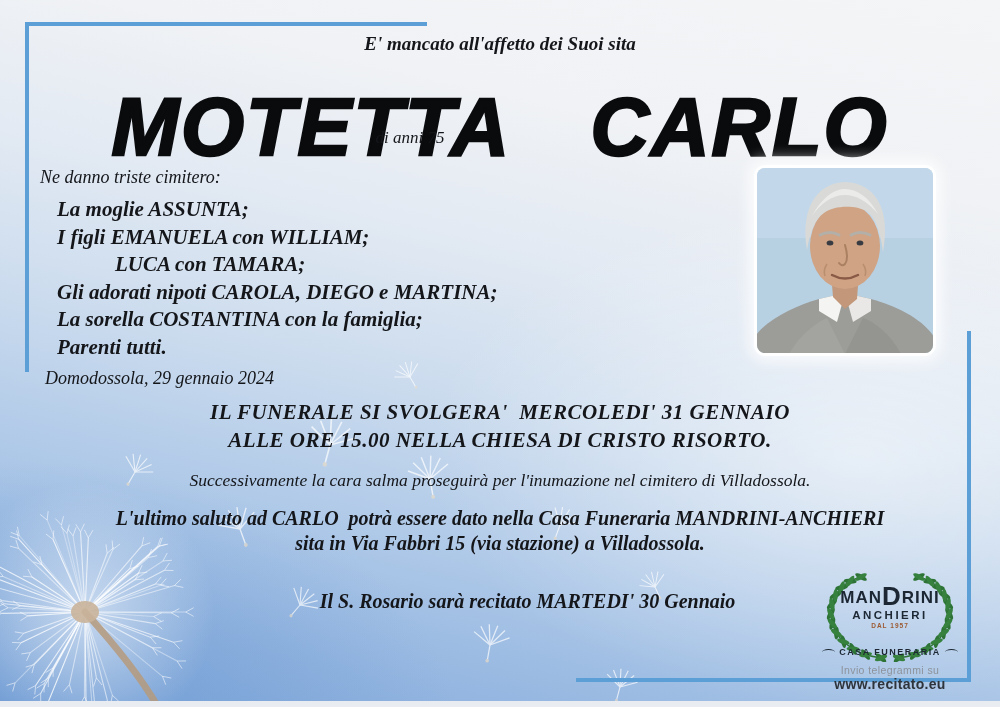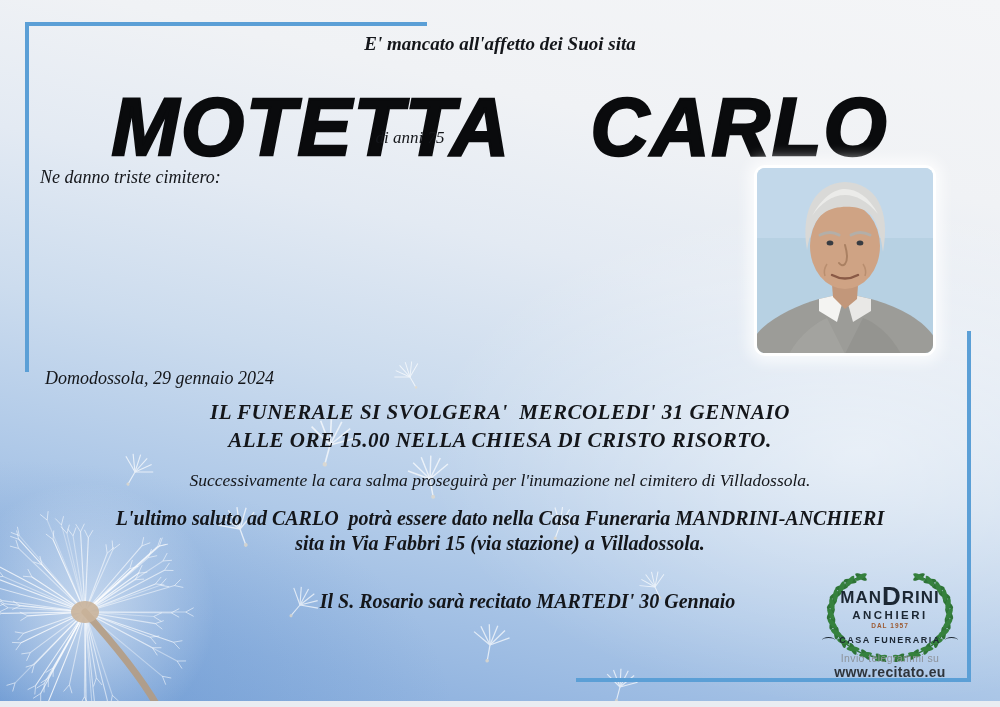--- a/index.html
+++ b/index.html
@@ -56,21 +56,21 @@
   
   #logo{left:813px;top:572px;width:154px;height:112px;text-align:center;
     font-family:Liberation Sans, sans-serif;}
   #wreath-svg{position:absolute;left:0;top:0;width:154px;height:90px;}
   .logo-text{position:relative;}
   #brand-name{margin-top:14px;line-height:20px;color:#1c2733;font-weight:bold;letter-spacing:1px;}
   #brand-name .sm{font-size:17px;}
   #brand-name .big-d{font-size:26px;vertical-align:-2px;}
   #brand-sub{margin-top:1px;font-size:11.5px;font-weight:bold;letter-spacing:2.5px;color:#1c2733;}
   #brand-since{margin-top:1px;font-size:6.5px;font-weight:bold;letter-spacing:1px;color:#9c5a32;}
-  #brand-type{margin-top:6px;font-size:9px;font-weight:bold;letter-spacing:1.5px;color:#1c2733;
+  #brand-type{margin-top:18px;font-size:9px;font-weight:bold;letter-spacing:1.5px;color:#1c2733;
     display:flex;align-items:center;justify-content:center;gap:4px;}
   .swash{display:inline-block;width:13px;height:5px;border-top:1.4px solid #1c2733;border-radius:50% 50% 0 0;}
   #telegram-line{margin-top:7px;font-size:10.5px;color:#8d939b;letter-spacing:0.4px;}
   #website{margin-top:0px;font-size:14px;font-weight:bold;color:#2e343b;letter-spacing:0.3px;}
 </style>
 </head>
 <body>
 
 <div id="poster">
 
@@ -384,20 +384,28 @@
   <div id="frame-left" class="abs frame"></div>
   <div id="frame-right" class="abs frame"></div>
   <div id="frame-bottom" class="abs frame"></div>
   <div id="bottom-strip" class="abs"></div>
 
   <div id="intro-line" class="abs pre">E' mancato all'affetto dei Suoi sita</div>
   <div id="deceased-name" class="abs pre">MOTETTA CARLO</div>
   <div id="age-line" class="abs pre">di anni 75</div>
 
   <div id="announce-label" class="abs pre">Ne danno triste cimitero:</div>
+  <div id="family-list" class="abs">
+    <div class="family-line pre">La moglie ASSUNTA;</div>
+    <div class="family-line pre">I figli EMANUELA con WILLIAM;</div>
+    <div class="family-line pre indent">LUCA con TAMARA;</div>
+    <div class="family-line pre">Gli adorati nipoti CAROLA, DIEGO e MARTINA;</div>
+    <div class="family-line pre">La sorella COSTANTINA con la famiglia;</div>
+    <div class="family-line pre">Parenti tutti.</div>
+  </div>
   <div id="dateline" class="abs pre">Domodossola, 29 gennaio 2024</div>
 
   <div id="funeral-block" class="abs">
     <div class="pre">IL FUNERALE SI SVOLGERA'  MERCOLEDI' 31 GENNAIO</div>
     <div class="pre">ALLE ORE 15.00 NELLA CHIESA DI CRISTO RISORTO.</div>
   </div>
   <div id="burial-line" class="abs pre">Successivamente la cara salma proseguirà per l'inumazione nel cimitero di Villadossola.</div>
   <div id="farewell-block" class="abs">
     <div class="pre">L'ultimo saluto ad CARLO  potrà essere dato nella Casa Funeraria MANDRINI-ANCHIERI</div>
     <div class="pre">sita in Via Fabbri 15 (via stazione) a Villadossola.</div>

